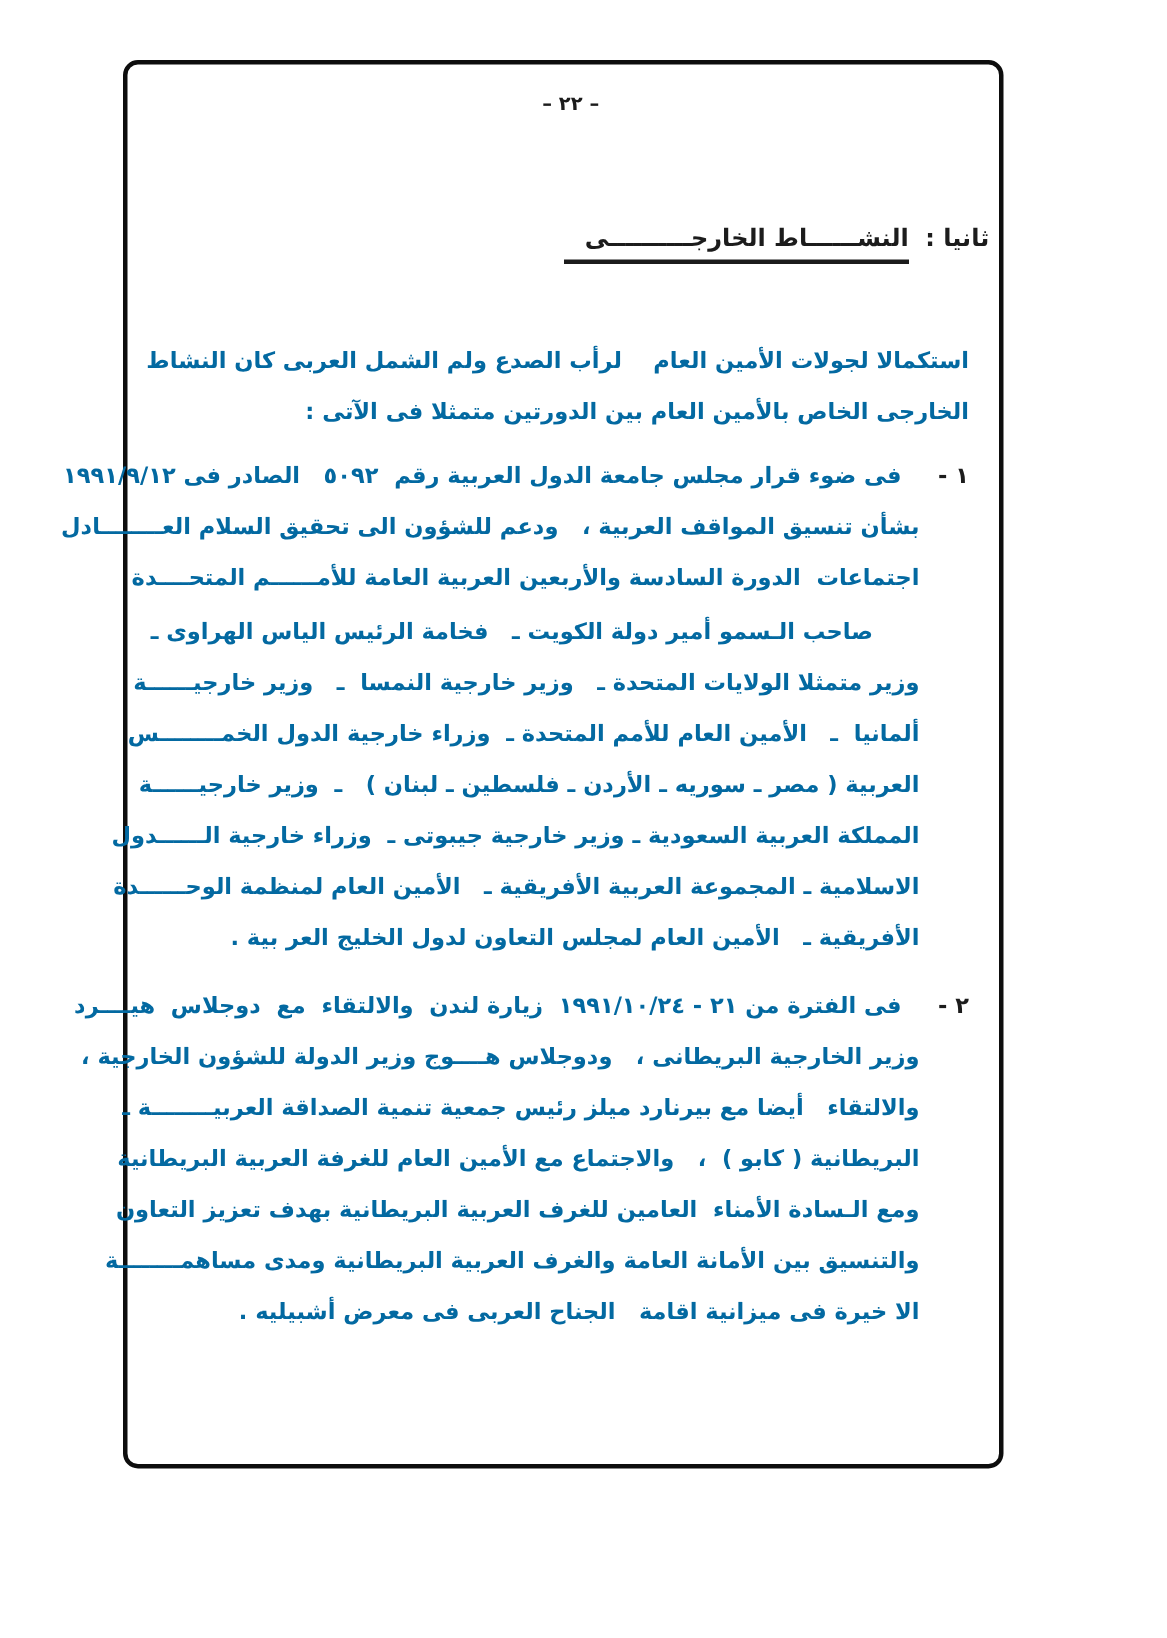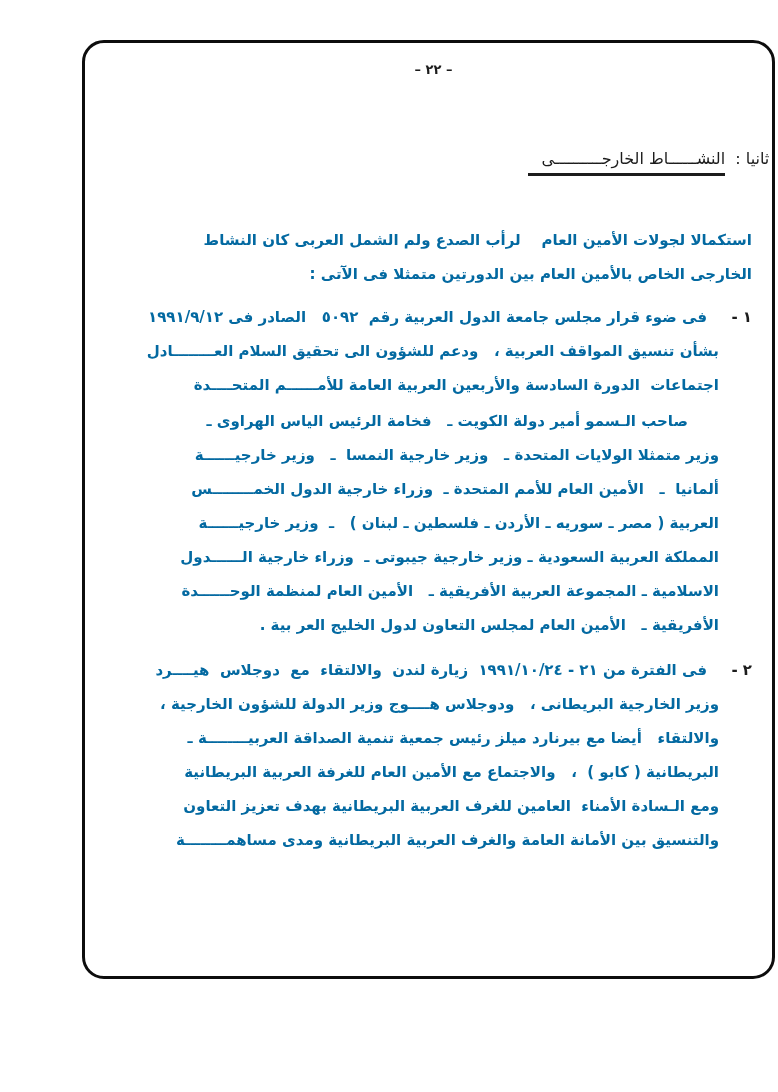--- a/index.html
+++ b/index.html
@@ -13,45 +13,45 @@
     width: 778px;
     height: 1092px;
     background: #ffffff;
     overflow: hidden;
     direction: rtl;
   }
   .frame {
     position: absolute;
     top: 40px;
     left: 82px;
-    width: 693px;
+    width: 587px;
     height: 939px;
     border: 3px solid #0d0d0d;
-    border-radius: 22px;
+    border-radius: 10px;
     background: #ffffff;
     box-sizing: border-box;
   }
   .content {
     position: relative;
     padding: 16px 20px 0 30px;
     color: #1c1c1c;
   }
   .page-number {
     text-align: center;
     font-size: 13px;
     font-weight: 700;
     letter-spacing: 2px;
     color: #1c1c1c;
     margin-top: 3px;
   }
   .heading {
     margin-top: 46px;
     margin-right: -58px; 
     font-size: 16px;
-    font-weight: 400;
+    font-weight: 700;
     white-space: pre;
     text-align: right;
     line-height: 24px;
   }
   .heading .title-underlined {
     border-bottom: 3px solid #1c1c1c;
     padding-bottom: 5px;
     padding-left: 14px;
   }
   .line {
@@ -121,18 +121,19 @@
         <div class="item-first-row">
           <span class="item-number">٢ - </span>
           <span class="line">فى الفترة من ٢١ - ١٩٩١/١٠/٢٤  زيارة لندن  والالتقاء  مع  دوجلاس  هيــــرد</span>
         </div>
         <div class="item-cont">
           <div class="line">وزير الخارجية البريطانى ،   ودوجلاس هــــوج وزير الدولة للشؤون الخارجية ،</div>
           <div class="line">والالتقاء   أيضا مع بيرنارد ميلز رئيس جمعية تنمية الصداقة العربيــــــــة ـ</div>
           <div class="line">البريطانية ( كابو )  ،   والاجتماع مع الأمين العام للغرفة العربية البريطانية</div>
           <div class="line">ومع الـسادة الأمناء  العامين للغرف العربية البريطانية بهدف تعزيز التعاون</div>
           <div class="line">والتنسيق بين الأمانة العامة والغرف العربية البريطانية ومدى مساهمــــــــة</div>
+          <div class="line">الا خيرة فى ميزانية اقامة   الجناح العربى فى معرض أشبيليه .</div>
         </div>
       </div>
 
     </div>
   </div>
 </div>
 
 </body></html>

